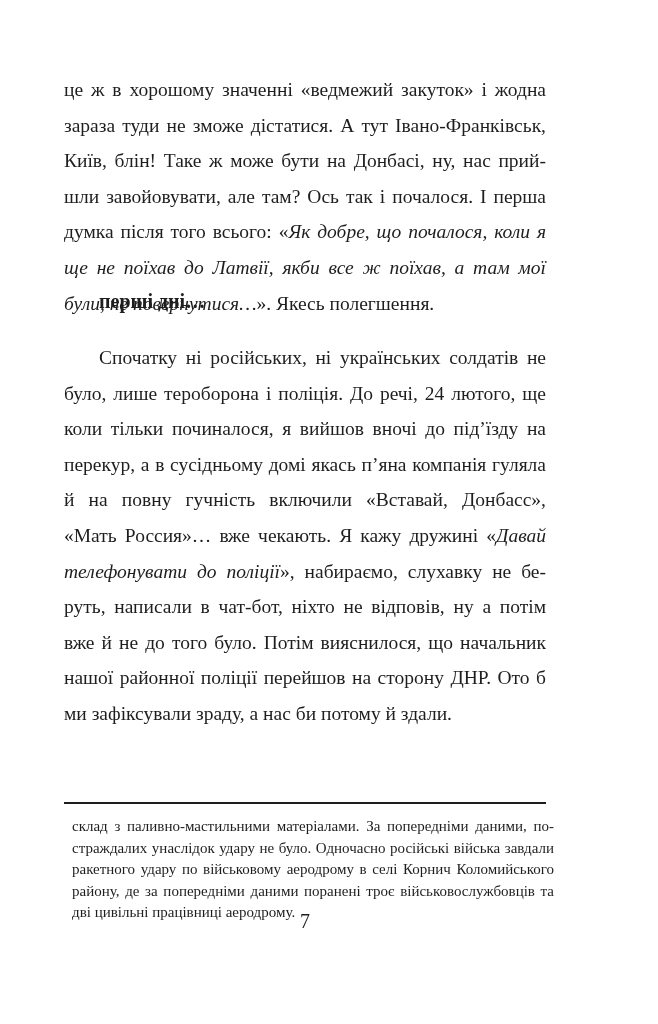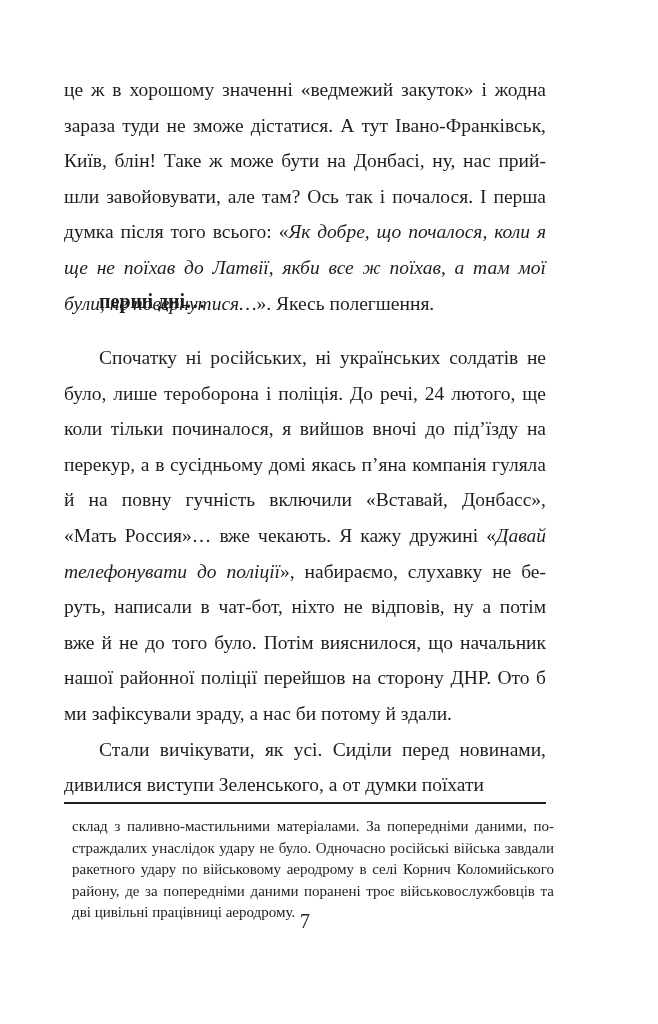--- a/index.html
+++ b/index.html
@@ -19,19 +19,18 @@
 </head>
 <body>
 
 <div class="page">
   <p class="p first"><span>це ж в хорошому значенні «ведмежий закуток» і жодна зараза туди не зможе дістатися. А тут Івано-Франківськ, Київ, блін! Таке ж може бути на Донбасі, ну, нас прий­шли завойовувати, але там? Ось так і почалося. І перша думка після того всього: «</span><i>Як добре, що почалося, коли я ще не поїхав до Латвії, якби все ж поїхав, а там мої були, не повернутися…</i><span>». Якесь полегшення.</span></p>
 
   <div class="heading">перші дні…</div>
 
   <div class="body2">
     <p class="p indent"><span>Спочатку ні російських, ні українських солдатів не було, лише тероборона і поліція. До речі, 24 лютого, ще коли тільки починалося, я вийшов вночі до під’їзду на перекур, а в сусідньому домі якась п’яна компанія гу­ляла й на повну гучність включили «Вставай, Донбасс», «Мать Россия»… вже чекають. Я кажу дружині «</span><i>Давай телефонувати до поліції</i><span>», набираємо, слухавку не бе­руть, написали в чат-бот, ніхто не відповів, ну а потім вже й не до того було. Потім вияснилося, що начальник нашої районної поліції перейшов на сторону ДНР. Ото б ми зафіксували зраду, а нас би потому й здали.</span></p>
-    <p class="p indent">Стали вичікувати, як усі. Сиділи перед новина­ми, дивилися виступи Зеленського, а от думки поїхати</p>
   </div>
 
   <div class="rule"></div>
   <p class="footnote">склад з паливно-мастильними матеріалами. За попередніми даними, по­страждалих унаслідок удару не було. Одночасно російські війська завдали ракетного удару по військовому аеродрому в селі Корнич Коломийського району, де за попередніми даними поранені троє військовослужбовців та дві цивільні працівниці аеродрому.</p>
   <div class="pagenum">7</div>
 </div>
 
 </body></html>

